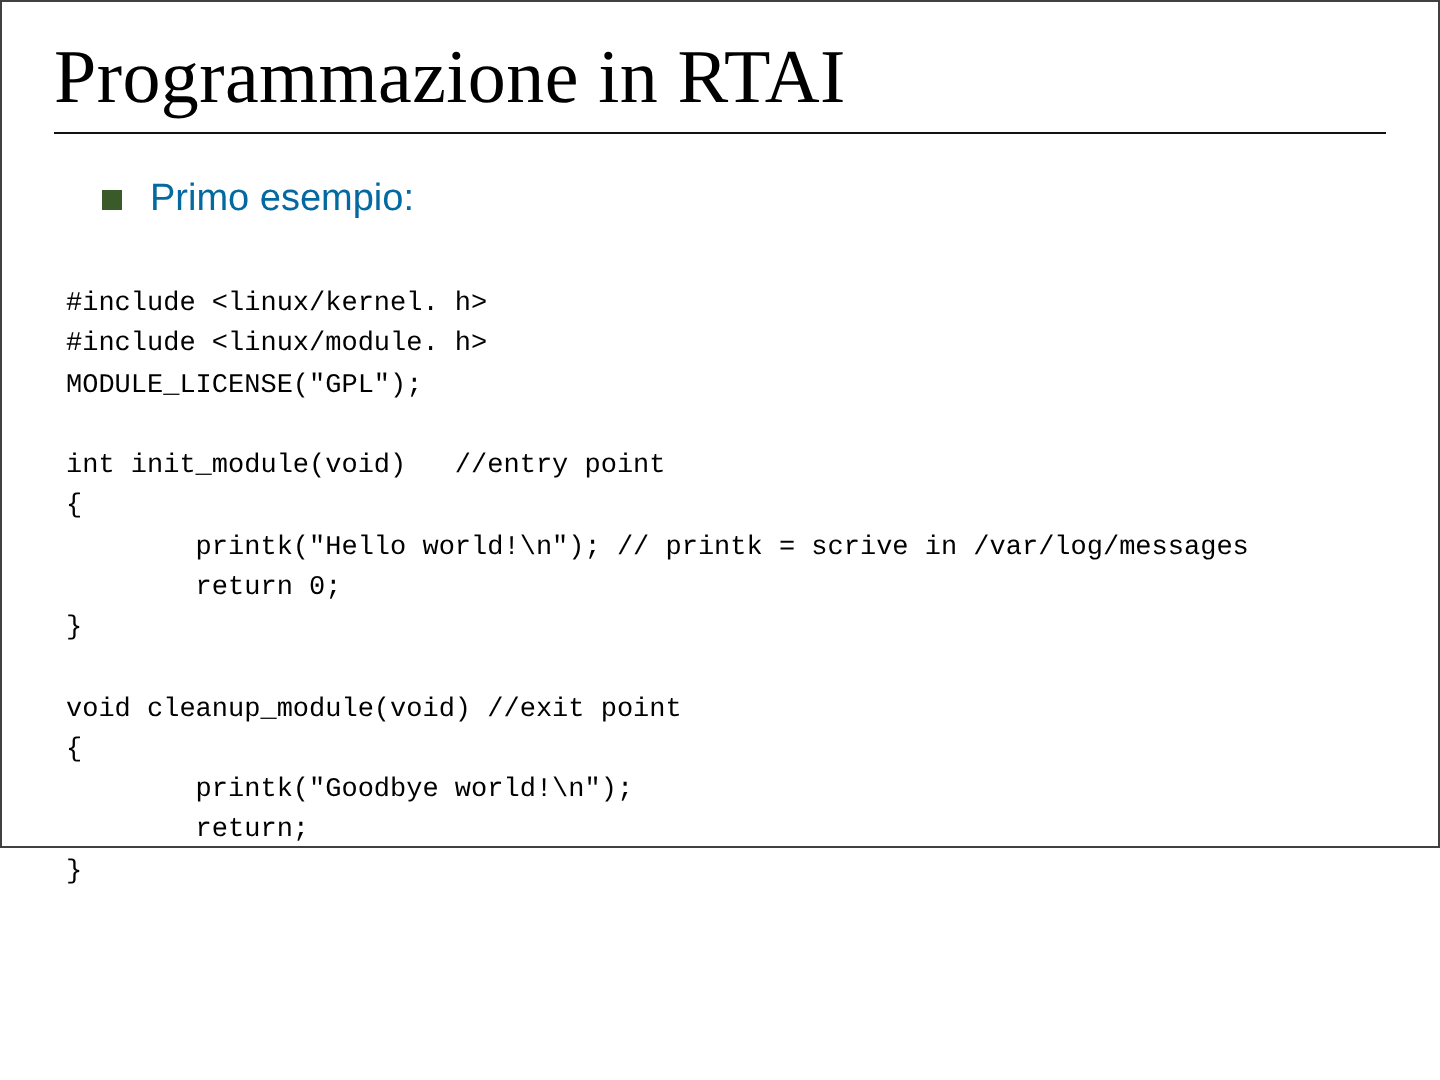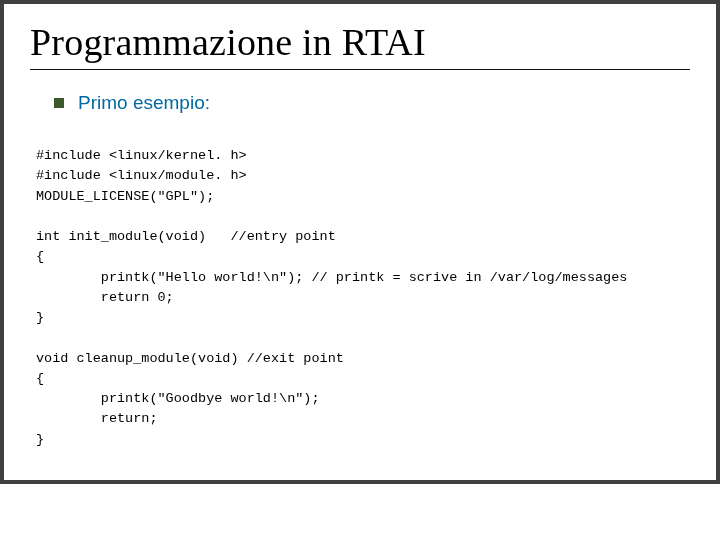--- a/index.html
+++ b/index.html
@@ -8,23 +8,23 @@
     width: 720px;
     height: 540px;
     background: #fff;
     font-family: "Times New Roman", Times, serif;
     color: #000;
     overflow: hidden;
   }
   .slide {
     position: relative;
     width: 720px;
-    height: 484px;
+    height: 424px;
     box-sizing: border-box;
-    border: 4px solid #404040;
+    border: 1px solid #404040;
     padding: 18px 26px 20px 26px;
   }
   .title {
     font-size: 38px;
     font-weight: 400;
     line-height: 1.08;
     margin: 0 0 6px 0;
     letter-spacing: 0.2px;
   }
   .title-rule {

